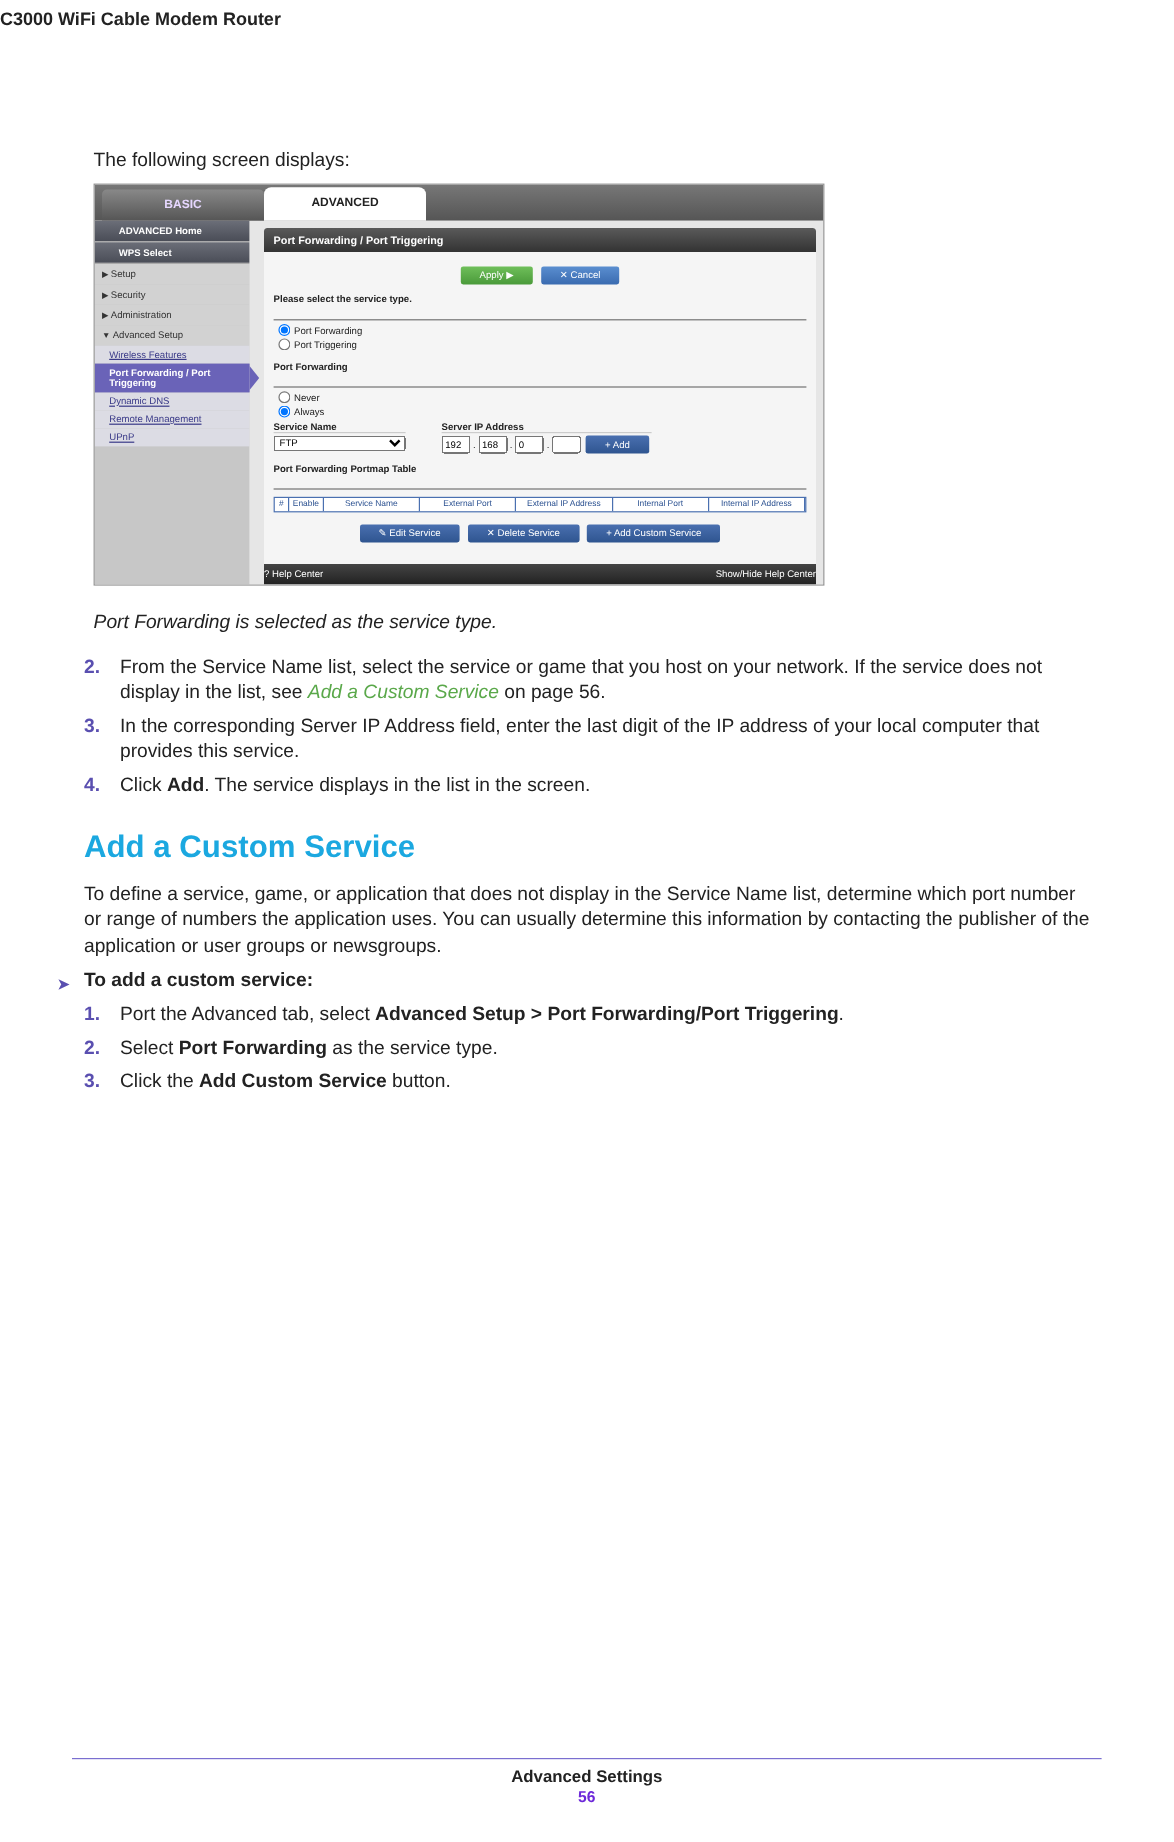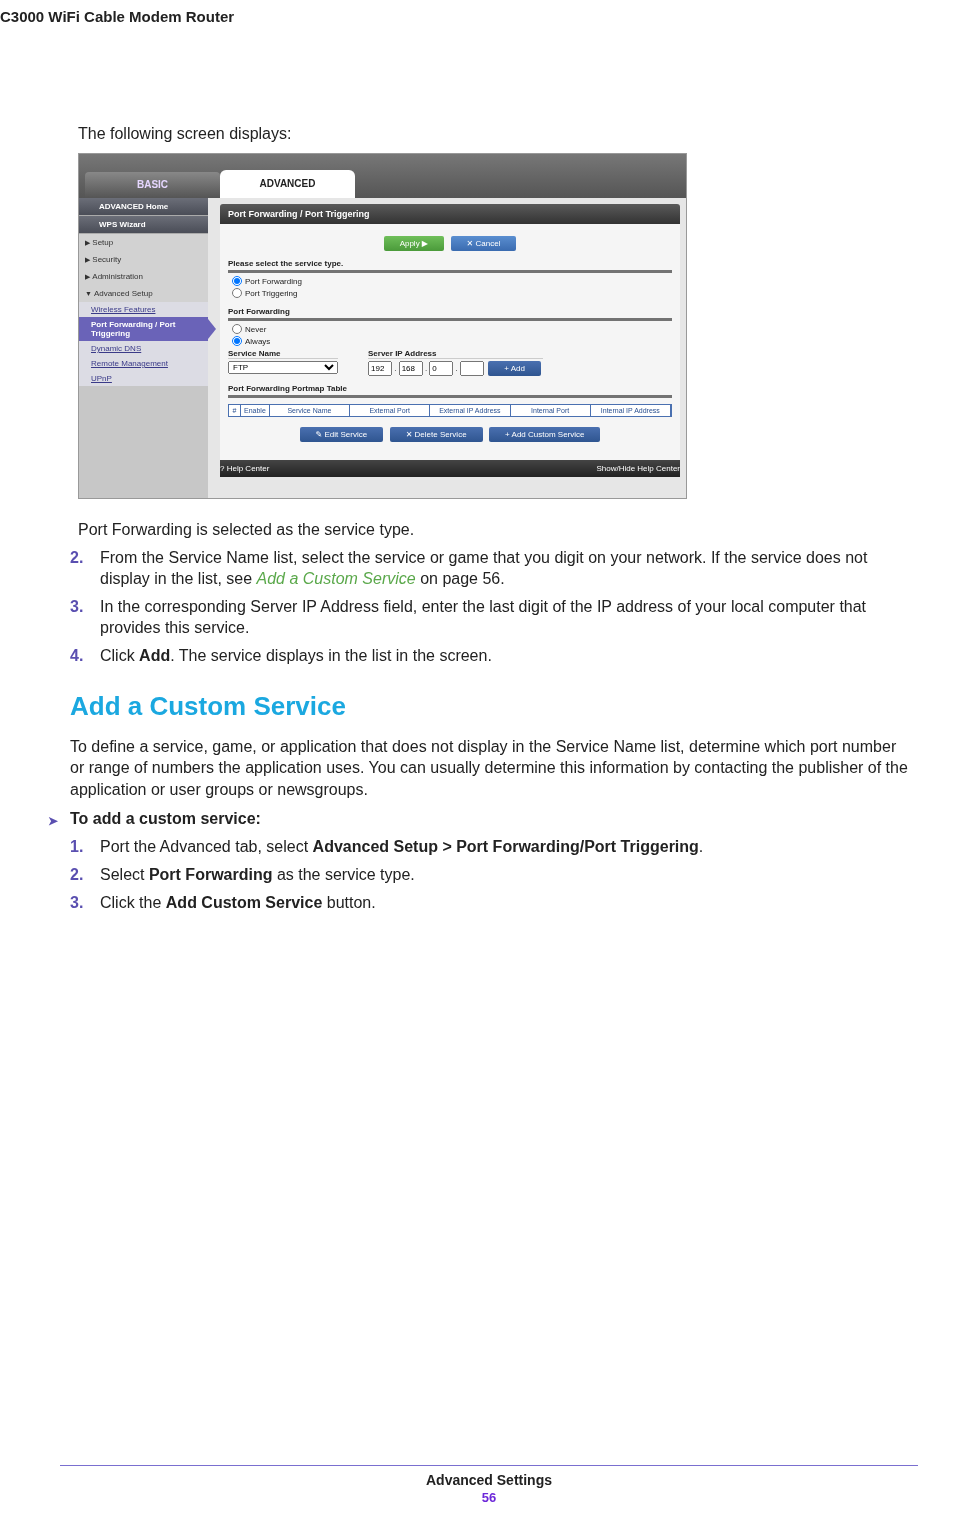--- a/index.html
+++ b/index.html
@@ -31,21 +31,21 @@
     margin-bottom: 20px;
     border: 1px solid #999;
     background: #e6e6e6;
     font-family: Verdana, Geneva, sans-serif;
     font-size: 9px;
     overflow: hidden;
   }
   .tabbar {
     display: flex;
     background: linear-gradient(#777,#555);
-    height: 44px;
+    height: 30px;
     align-items: flex-end;
   }
   .tab-basic {
     background: linear-gradient(#888,#555);
     color: #e6d7ff;
     font-weight: bold;
     font-size: 10px;
     width: 135px;
     height: 26px;
     line-height: 26px;
@@ -132,21 +132,21 @@
     display: inline-block;
     padding: 3px 16px;
     border-radius: 2px;
     font-size: 8px;
     color: #fff;
     margin: 0 2px;
   }
   .btn.green { background: linear-gradient(#6fbf5a,#4a9a3a); }
   .btn.blue { background: linear-gradient(#5a8ed0,#3a6bb0); }
   .btn.dkblue { background: linear-gradient(#4a70b0,#2f5590); }
-  .sec-label { font-weight:bold; font-size:8px; margin:4px 0 2px 0; border-bottom:3px solid #737373; padding-bottom:2px;}
+  .sec-label { font-weight:bold; font-size:8px; margin:4px 0 2px 0; border-bottom:1px solid #737373; padding-bottom:12px;}
   .radio-row { font-size:8px; padding:1px 0 1px 4px; display:flex; align-items:center; gap:3px;}
   .radio-row input { margin:0; width:10px; height:10px;}
   .svc-row { display:flex; gap:30px; margin-top:2px; }
   .svc-col { font-size:8px; }
   .svc-col label { font-weight:bold; display:block; border-bottom:1px solid #ccc; margin-bottom:2px;}
   .ipboxes input { width:24px; font-size:8px; padding:1px; }
   .svc-col select { font-size:8px; width:110px;}
   .tbl { margin-top:6px; }
   .tbl-head { display:flex; border:1px solid #4a70b0; font-size:7px; background:#fff;}
   .tbl-head div { padding:2px 3px; border-right:1px solid #4a70b0; color:#2a5090; flex:1; text-align:center;}
@@ -156,21 +156,21 @@
     background: linear-gradient(#444,#222);
     color: #fff;
     font-size: 8px;
     padding: 4px 0;
     display: flex;
     justify-content: space-between;
   }
 
   
   .body-text { margin-left:8px; line-height:1.35; }
-  .body-text p { margin-bottom:6px; }
+  .body-text p { margin-bottom:16px;font-style:italic; }
   ol.steps { list-style:none; padding:0; margin:0; }
   ol.steps li { margin-bottom:6px; padding-left:30px; position:relative; line-height:1.35;}
   ol.steps li .num { position:absolute; left:0; color:#5a4fb0; font-weight:bold; }
   .link-italic { color:#5aa84a; font-style:italic; }
   h2.section {
     color: #1ba8e0;
     font-size: 26px;
     font-weight: bold;
     margin: 24px 0 14px 0;
   }
@@ -194,21 +194,21 @@
   <p class="intro-line">The following screen displays:</p>
 
   <div class="screenshot">
     <div class="tabbar">
       <div class="tab-basic">BASIC</div>
       <div class="tab-advanced">ADVANCED</div>
     </div>
     <div class="router-body">
       <div class="sidebar">
         <div class="sb-item dark">ADVANCED Home</div>
-        <div class="sb-item dark">WPS Wizard</div>
+        <div class="sb-item dark">WPS Select</div>
         <div class="sb-h exp">Setup</div>
         <div class="sb-h exp">Security</div>
         <div class="sb-h exp">Administration</div>
         <div class="sb-h open">Advanced Setup</div>
         <div class="sb-sub">Wireless Features</div>
         <div class="sb-sub active">Port Forwarding / Port Triggering</div>
         <div class="sb-sub">Dynamic DNS</div>
         <div class="sb-sub">Remote Management</div>
         <div class="sb-sub">UPnP</div>
       </div>
@@ -282,21 +282,21 @@
       </div>
     </div>
   </div>
 
   <div class="body-text">
     <p>Port Forwarding is selected as the service type.</p>
   </div>
 
   <ol class="steps">
     <li><span class="num">2.</span>
-      <span>From the Service Name list, select the service or game that you digit on your network. If the service does not display in the list, see </span><span class="link-italic">Add a Custom Service</span><span> on page 56.</span>
+      <span>From the Service Name list, select the service or game that you host on your network. If the service does not display in the list, see </span><span class="link-italic">Add a Custom Service</span><span> on page 56.</span>
     </li>
     <li><span class="num">3.</span><span>In the corresponding Server IP Address field, enter the last digit of the IP address of your local computer that provides this service.</span></li>
     <li><span class="num">4.</span>
       <span>Click </span><b>Add</b><span>. The service displays in the list in the screen.</span>
     </li>
   </ol>
 
   <h2 class="section">Add a Custom Service</h2>
 
   <p class="body-text" style="margin-left:0">To define a service, game, or application that does not display in the Service Name list, determine which port number or range of numbers the application uses. You can usually determine this information by contacting the publisher of the application or user groups or newsgroups.</p>

